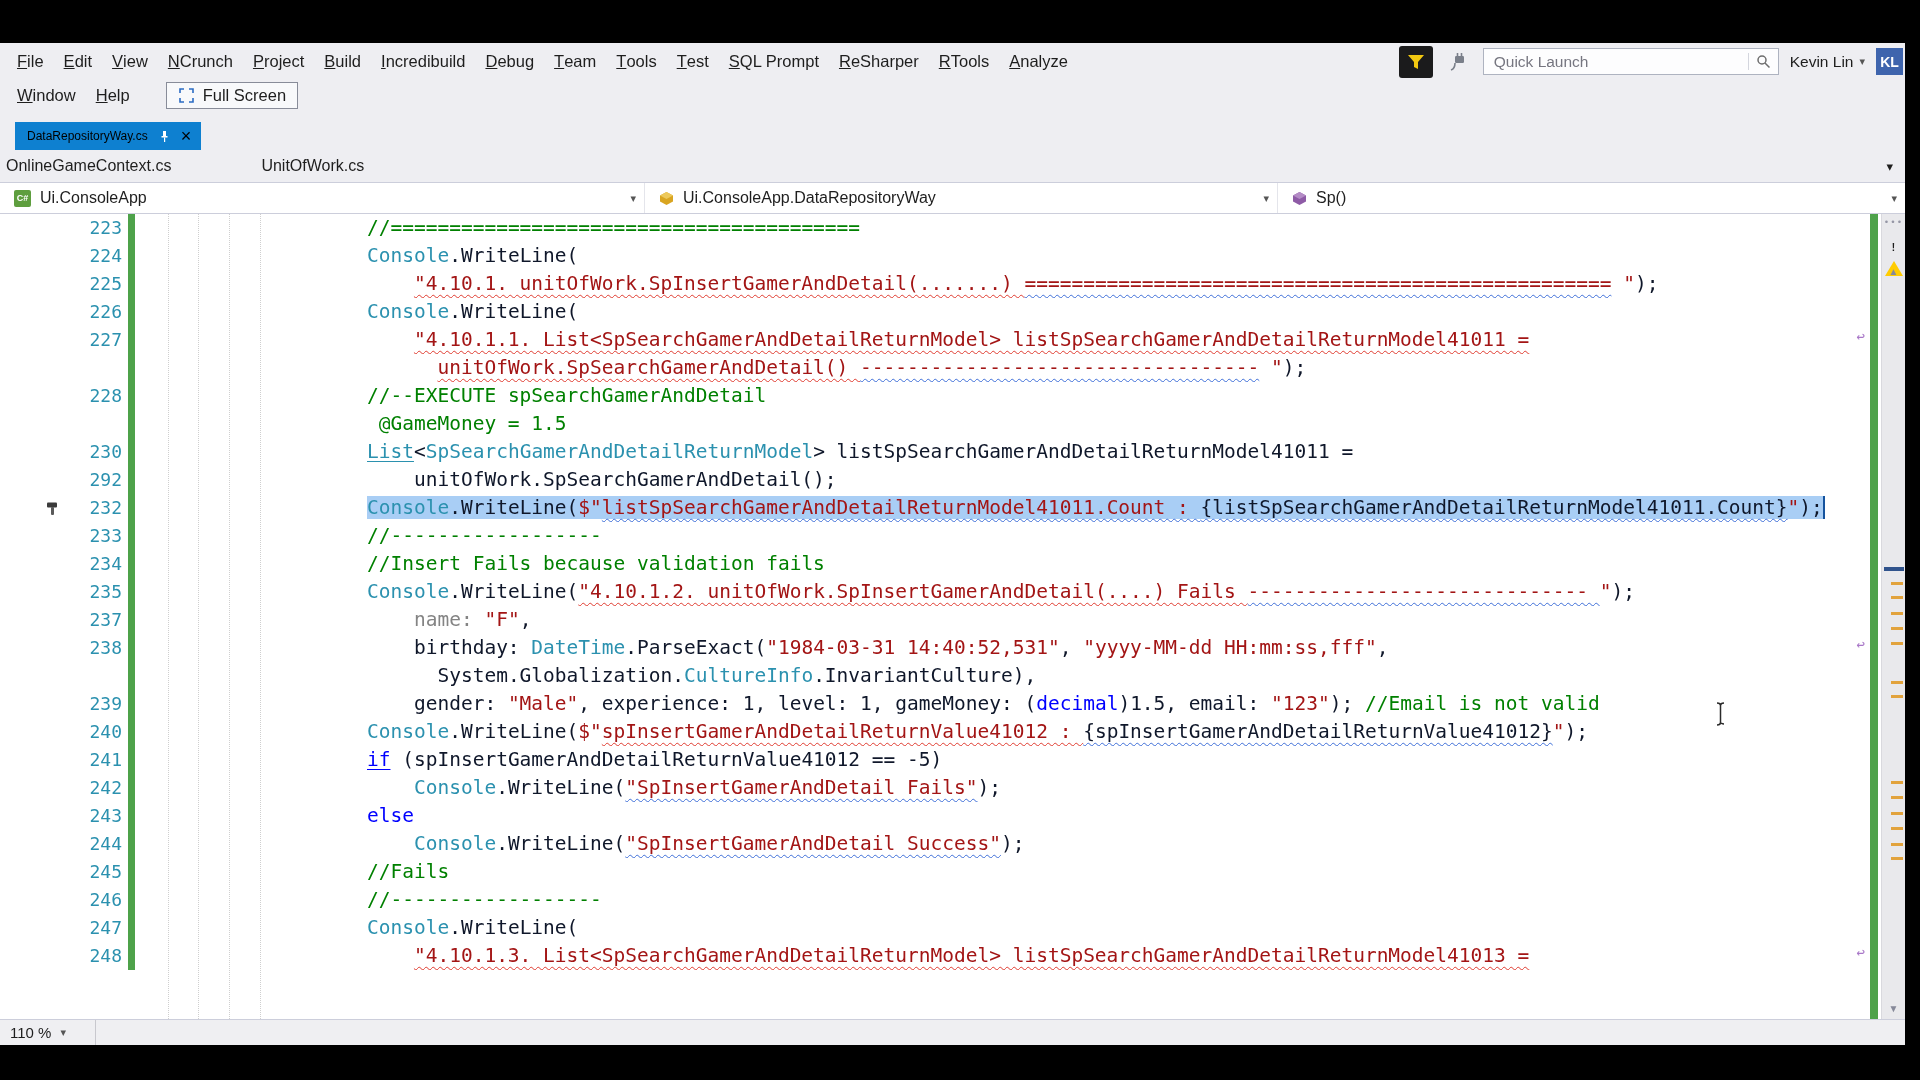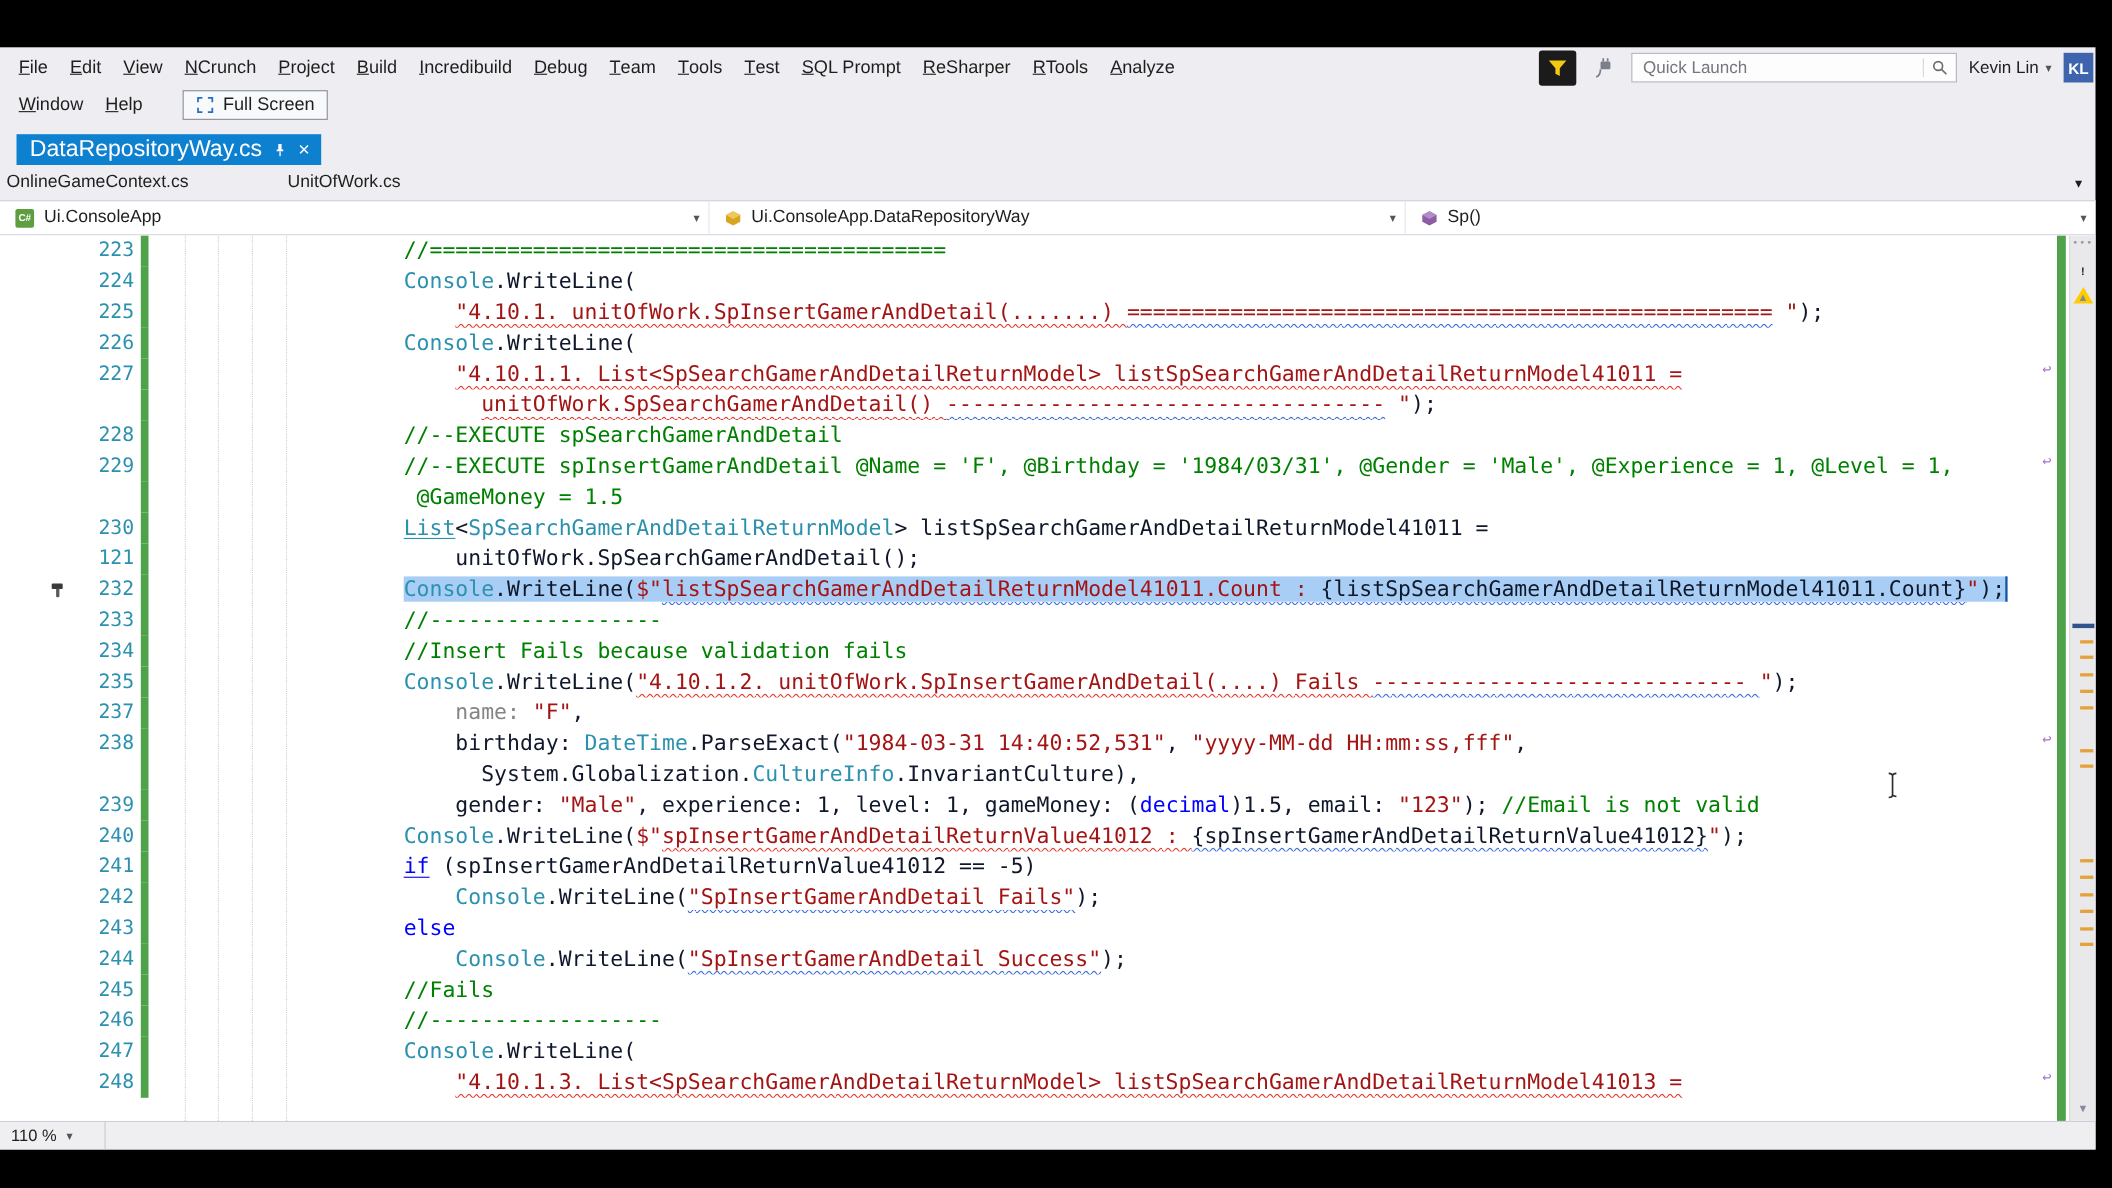--- a/index.html
+++ b/index.html
@@ -23,21 +23,21 @@
   .user{display:flex;align-items:center;gap:6px;font-size:15.5px}
   .klb{width:27px;height:27px;background:var(--avatar-bg,#3E64AD);color:#fff;font-size:14px;
     display:grid;place-items:center;font-weight:bold}
   .menurow2{height:31px;display:flex;align-items:center;font-size:16.5px}
   .fsbtn{display:flex;align-items:center;gap:8px;border:1px solid #888C99;background:#F8F9FB;
     height:27px;padding:0 11px;margin-left:26px}
 
   
   .tabstrip{height:39px;position:relative}
   .tab{position:absolute;left:15px;bottom:0;height:28px;background:var(--tab-active,#0E80D0);
-    color:#ffffff;display:flex;align-items:center;gap:10px;padding:0 10px 0 12px;font-size:21px;white-space:nowrap}
+    color:#000000;display:flex;align-items:center;gap:10px;padding:0 10px 0 12px;font-size:12px;white-space:nowrap}
   .tclose::after{content:"×";font-size:18px;line-height:1}
   .tabrow2{height:32px;display:flex;align-items:center;font-size:16px;position:relative}
   .t2{padding:0 6px;white-space:nowrap;cursor:default}
   .t2:nth-child(2){margin-left:78px}
   .tab-dd{position:absolute;right:12px}
 
   
   .navbar{height:32px;background:#fff;border-top:1px solid #CCCEDB;border-bottom:1px solid #CCCEDB;
     display:flex;align-items:center;font-size:16px}
   .nbs{display:flex;align-items:center;height:100%;gap:9px;padding:0 8px 0 14px}
@@ -215,24 +215,23 @@
       <div class="guide g3"></div>
       <div class="guide g4"></div>
       <div class="pane">
           <div class="crow"><span class="ln">223</span><span class="chg"></span><span class="code" style="padding-left: 217px;"><span><span class="tk-c">//========================================</span></span></span></div>
           <div class="crow"><span class="ln">224</span><span class="chg"></span><span class="code" style="padding-left: 217px;"><span><span class="tk-t">Console</span><span class="tk-p">.WriteLine(</span></span></span></div>
           <div class="crow"><span class="ln">225</span><span class="chg"></span><span class="code" style="padding-left: 263.96px;"><span><span class="tk-s tk-wr">"4.10.1. unitOfWork.SpInsertGamerAndDetail(.......) </span><span class="tk-s tk-wb">==================================================</span><span class="tk-s"> "</span><span class="tk-p">);</span></span></span></div>
           <div class="crow"><span class="ln">226</span><span class="chg"></span><span class="code" style="padding-left: 217px;"><span><span class="tk-t">Console</span><span class="tk-p">.WriteLine(</span></span></span></div>
           <div class="crow"><span class="ln">227</span><span class="chg"></span><span class="code" style="padding-left: 263.96px;"><span><span class="tk-s tk-wr">"4.10.1.1. List&lt;SpSearchGamerAndDetailReturnModel&gt; listSpSearchGamerAndDetailReturnModel41011 =</span></span></span><span class="wm"></span></div>
           <div class="crow"><span class="chg"></span><span class="code" style="padding-left: 287.44px;"><span><span class="tk-s tk-wr">unitOfWork.SpSearchGamerAndDetail() </span><span class="tk-s tk-wb">----------------------------------</span><span class="tk-s"> "</span><span class="tk-p">);</span></span></span></div>
           <div class="crow"><span class="ln">228</span><span class="chg"></span><span class="code" style="padding-left: 217px;"><span><span class="tk-c">//--EXECUTE spSearchGamerAndDetail</span></span></span></div>
-          <div class="crow"><span class="ln">229</span><span class="chg"></span><span class="code" style="padding-left: 217px;"><span><span class="tk-c">//--EXECUTE spInsertGamerAndDetail @Name = 'F', @Birthday = '1984/03/31', @Gender = 'Male', @Experience = 1, @Level = 1,</span></span></span><span class="wm"></span></div>
           <div class="crow"><span class="chg"></span><span class="code" style="padding-left: 228.74px;"><span><span class="tk-c">@GameMoney = 1.5</span></span></span></div>
           <div class="crow"><span class="ln">230</span><span class="chg"></span><span class="code" style="padding-left: 217px;"><span><span class="tk-t tk-ul">List</span><span class="tk-p">&lt;</span><span class="tk-t">SpSearchGamerAndDetailReturnModel</span><span class="tk-p">&gt; listSpSearchGamerAndDetailReturnModel41011 =</span></span></span></div>
-          <div class="crow"><span class="ln">121</span><span class="chg"></span><span class="code" style="padding-left: 263.96px;"><span><span class="tk-p">unitOfWork.SpSearchGamerAndDetail();</span></span></span></div>
+          <div class="crow"><span class="ln">292</span><span class="chg"></span><span class="code" style="padding-left: 263.96px;"><span><span class="tk-p">unitOfWork.SpSearchGamerAndDetail();</span></span></span></div>
           <div class="crow"><span class="ln">232</span><span class="glyph"><svg width="17" height="17" viewBox="0 0 17 17">
                 <rect x="3" y="2.5" width="10" height="5" rx="1" fill="#3B3B3B"></rect>
                 <rect x="7" y="7" width="3" height="8" rx="1" fill="#5A5A5A"></rect>
               </svg></span><span class="chg"></span><span class="code" style="padding-left: 217px;"><span class="selbg"><span class="tk-t">Console</span><span class="tk-p">.WriteLine(</span><span class="tk-s">$"</span><span class="tk-s tk-wb">listSpSearchGamerAndDetailReturnModel41011.Count : </span><span class="tk-p tk-wb">{listSpSearchGamerAndDetailReturnModel41011.Count}</span><span class="tk-s">"</span><span class="tk-p">);</span></span></span></div>
           <div class="crow"><span class="ln">233</span><span class="chg"></span><span class="code" style="padding-left: 217px;"><span><span class="tk-c">//------------------</span></span></span></div>
           <div class="crow"><span class="ln">234</span><span class="chg"></span><span class="code" style="padding-left: 217px;"><span><span class="tk-c">//Insert Fails because validation fails</span></span></span></div>
           <div class="crow"><span class="ln">235</span><span class="chg"></span><span class="code" style="padding-left: 217px;"><span><span class="tk-t">Console</span><span class="tk-p">.WriteLine(</span><span class="tk-s tk-wr">"4.10.1.2. unitOfWork.SpInsertGamerAndDetail(....) Fails </span><span class="tk-s tk-wb">----------------------------- </span><span class="tk-s">"</span><span class="tk-p">);</span></span></span></div>
           <div class="crow"><span class="ln">237</span><span class="chg"></span><span class="code" style="padding-left: 263.96px;"><span><span class="tk-g">name:</span><span class="tk-p"> </span><span class="tk-s">"F"</span><span class="tk-p">,</span></span></span></div>
           <div class="crow"><span class="ln">238</span><span class="chg"></span><span class="code" style="padding-left: 263.96px;"><span><span class="tk-p">birthday: </span><span class="tk-t">DateTime</span><span class="tk-p">.ParseExact(</span><span class="tk-s">"1984-03-31 14:40:52,531"</span><span class="tk-p">, </span><span class="tk-s">"yyyy-MM-dd HH:mm:ss,fff"</span><span class="tk-p">,</span></span></span><span class="wm"></span></div>
           <div class="crow"><span class="chg"></span><span class="code" style="padding-left: 287.44px;"><span><span class="tk-p">System.Globalization.</span><span class="tk-t">CultureInfo</span><span class="tk-p">.InvariantCulture),</span></span></span></div>

